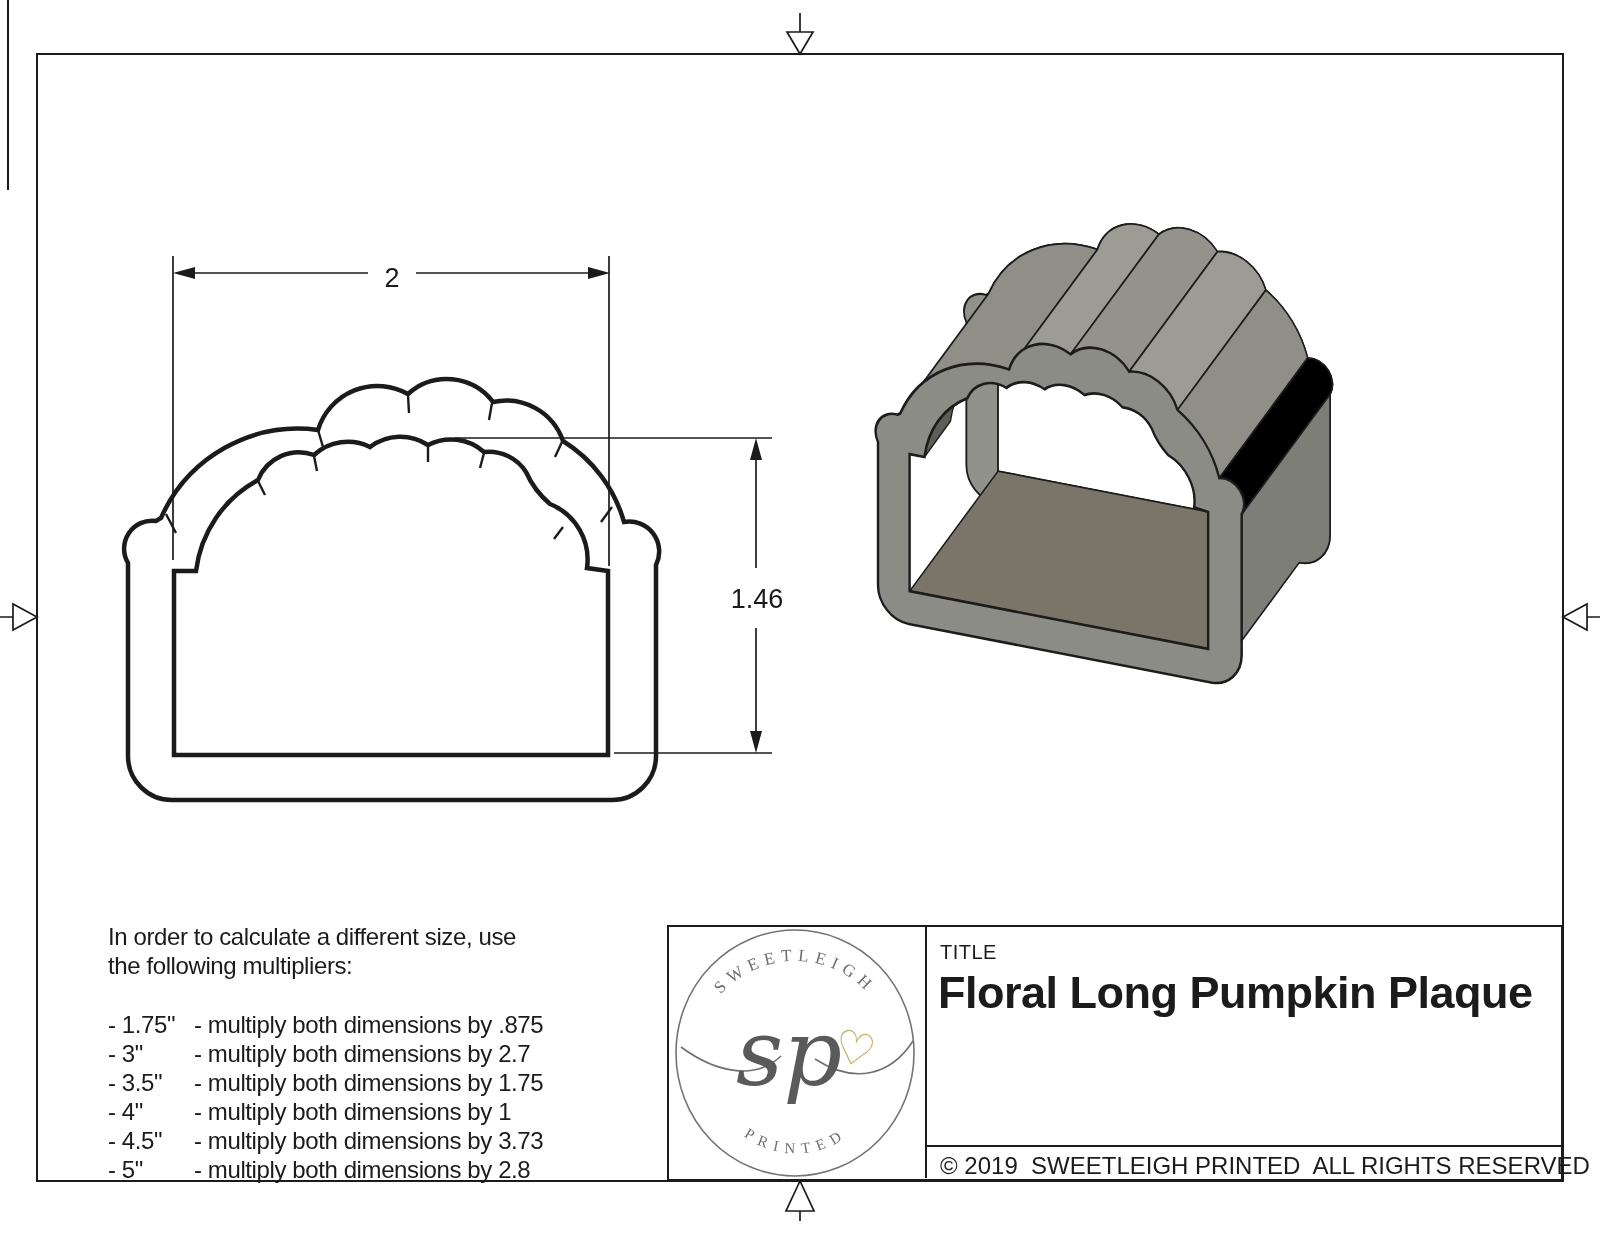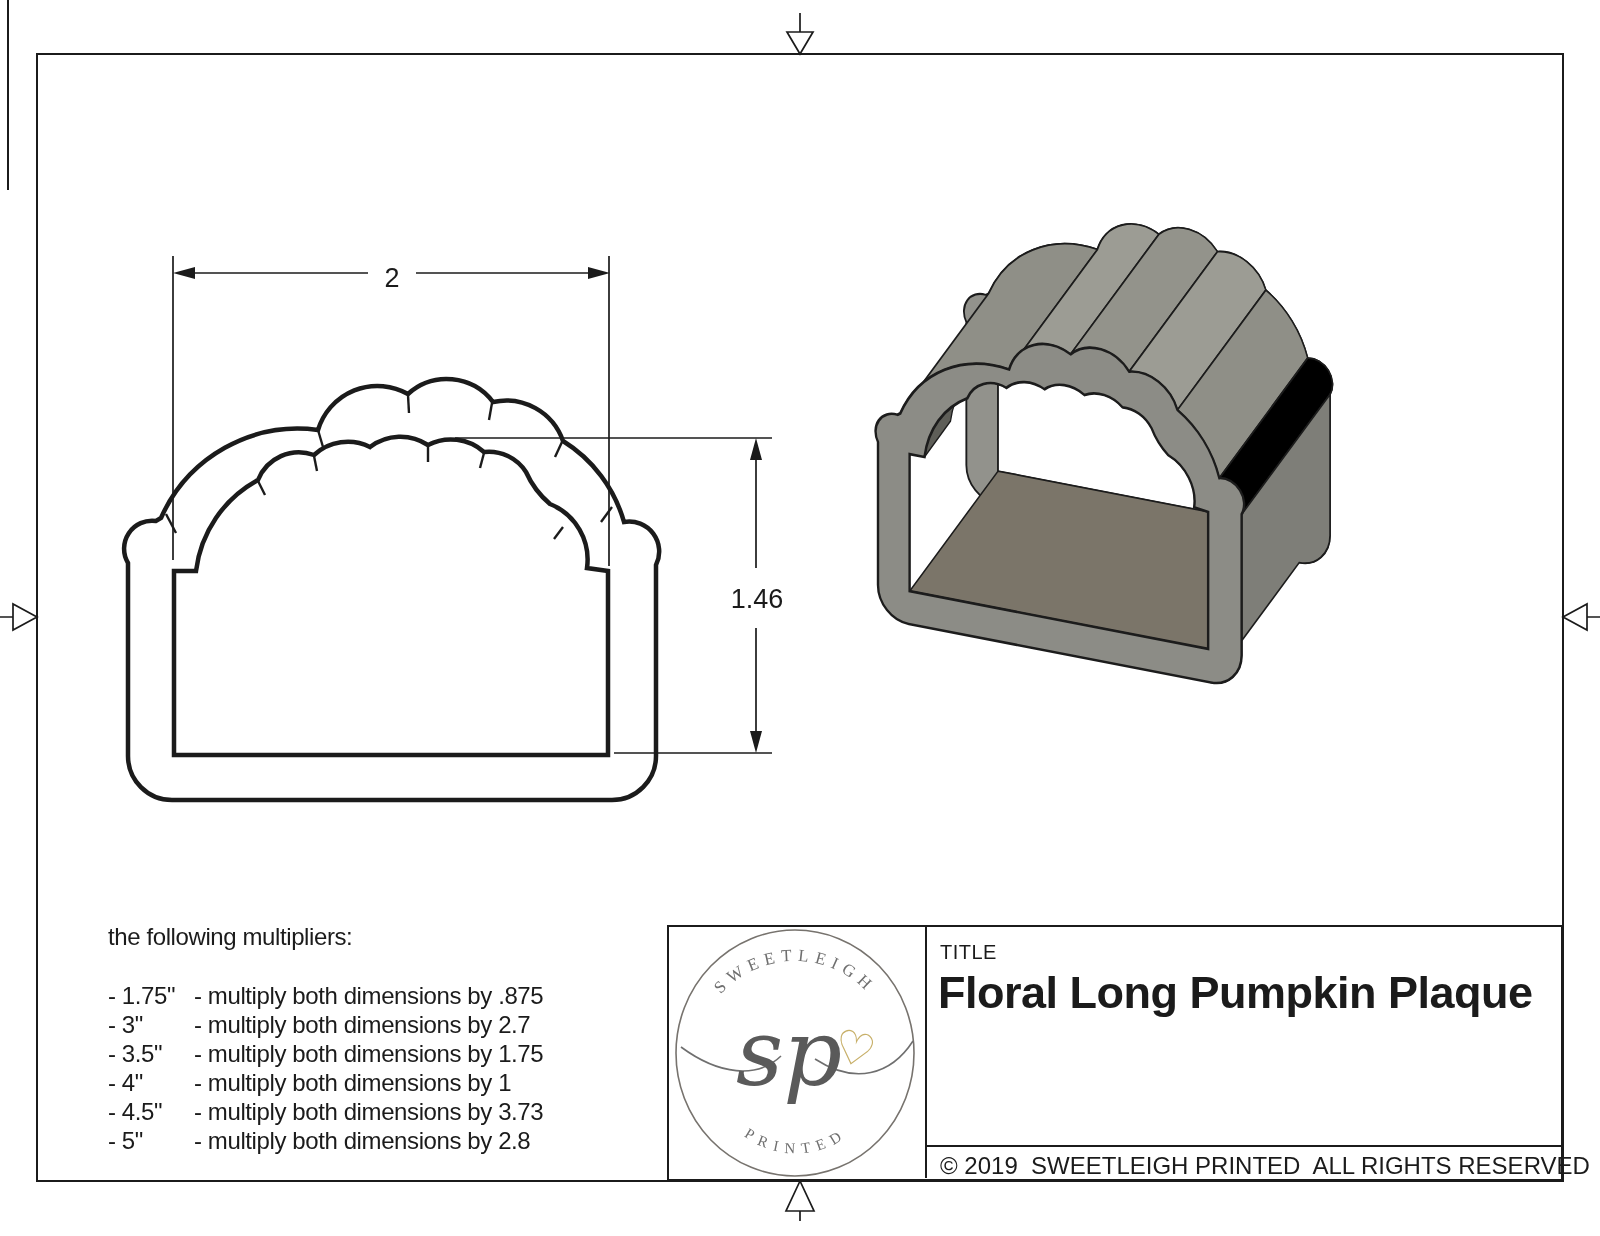--- a/index.html
+++ b/index.html
@@ -152,20 +152,21 @@
           A 33 33 0 0 0 124,30 A 89 89 0 0 0 78,97 Z"></path>
         <path d="M 34,275 L 355,275 L 450,138 L 129,138 Z" fill="#7b7569" stroke="#1c1c1c" stroke-width="1.5"></path>
         <path d="M 355,138 L 355,275 L 450,138 L 450,1 Z" fill="#6c6c66" stroke="#1c1c1c" stroke-width="1.3"></path>
       </g>
 
       <use href="#plaqueRing" fill="#8c8c86" stroke="#1c1c1c" stroke-width="2.6"></use>
     </g>
   </svg>
 
   <div class="abs" id="sizing-note">
+    <div>In order to calculate a different size, use</div>
     <div>the following multipliers:</div>
     <div class="gap"></div>
     <div class="mult-row">
       <span class="mult-size">- 1.75"</span><span>- multiply both dimensions by .875</span>
     </div>
     <div class="mult-row">
       <span class="mult-size">- 3"</span><span>- multiply both dimensions by 2.7</span>
     </div>
     <div class="mult-row">
       <span class="mult-size">- 3.5"</span><span>- multiply both dimensions by 1.75</span>

